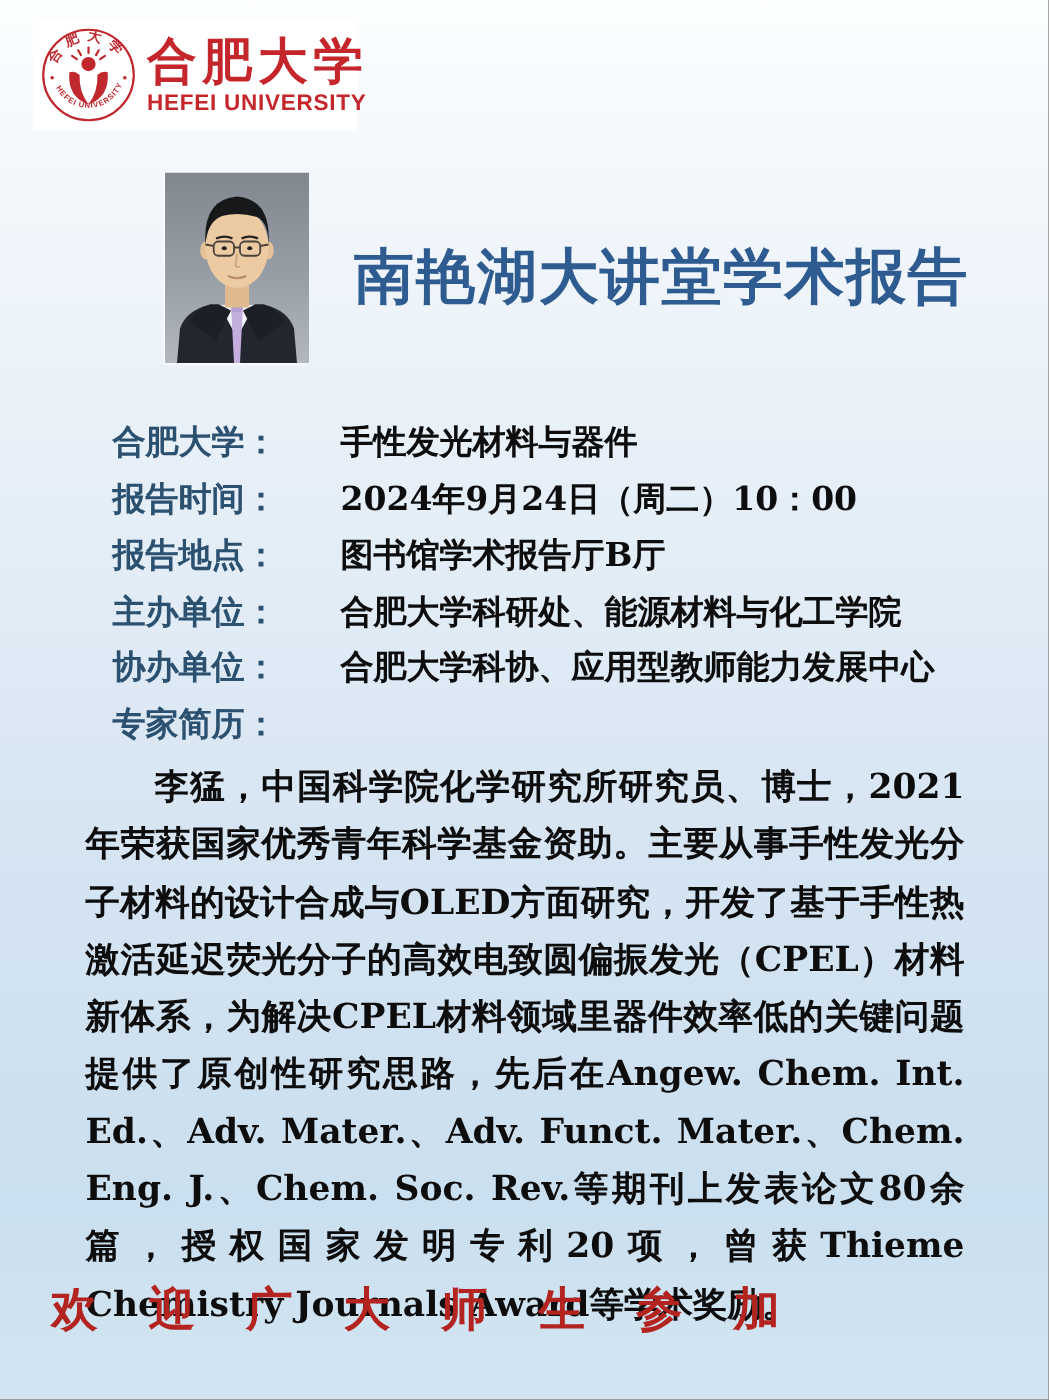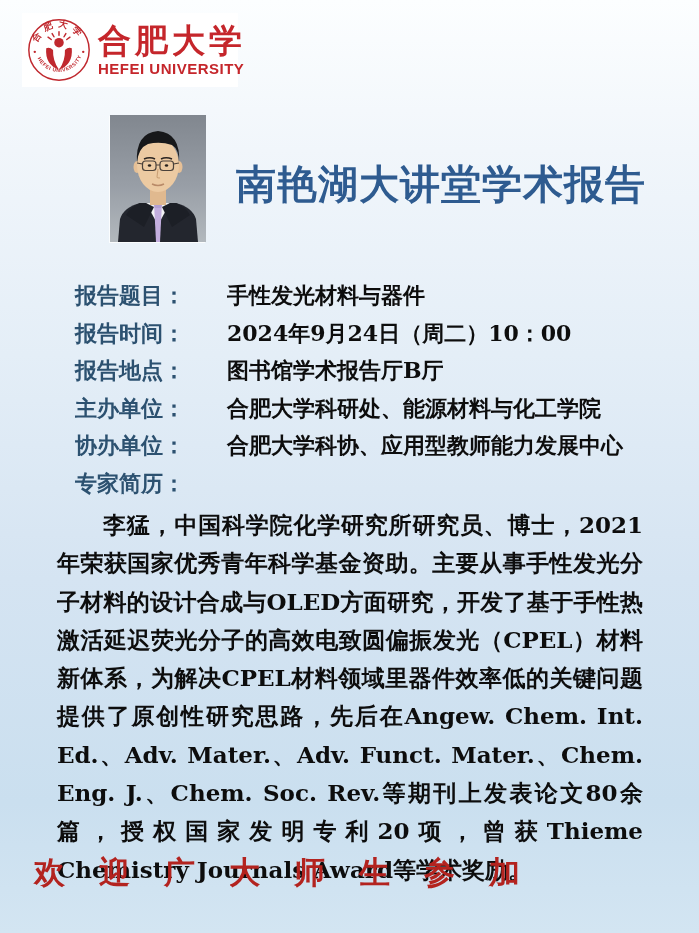--- a/index.html
+++ b/index.html
@@ -184,21 +184,21 @@
 
       <path d="M48,54 L47,62 Q48,63.5 50,62.8" stroke="#caa076" stroke-width="1.1" fill="none"></path>
       <path d="M42,69 Q48,72 54,69" stroke="#b98a68" stroke-width="1.4" fill="none"></path>
     </svg>
   </div>
 
   <div class="title">南艳湖大讲堂学术报告</div>
 
   <div class="info">
     <div class="info-row">
-      <span class="info-label">报告题目：</span><span class="info-value">手性发光材料与器件</span>
+      <span class="info-label">合肥大学：</span><span class="info-value">手性发光材料与器件</span>
     </div>
     <div class="info-row">
       <span class="info-label">报告时间：</span><span class="info-value">2024年9月24日（周二）10：00</span>
     </div>
     <div class="info-row">
       <span class="info-label">报告地点：</span><span class="info-value">图书馆学术报告厅B厅</span>
     </div>
     <div class="info-row">
       <span class="info-label">主办单位：</span><span class="info-value">合肥大学科研处、能源材料与化工学院</span>
     </div>

